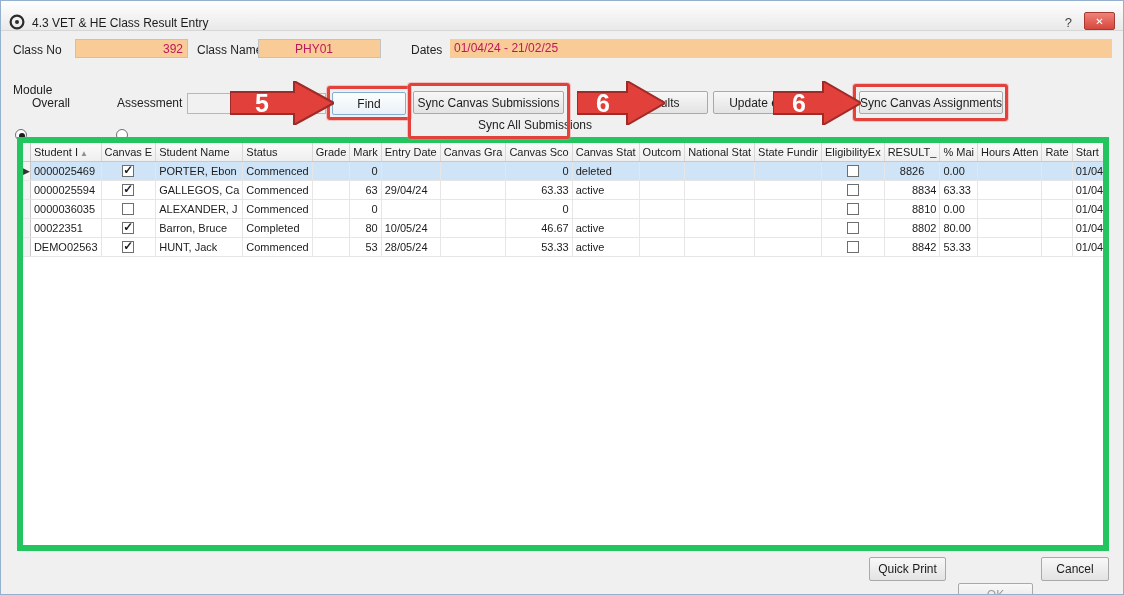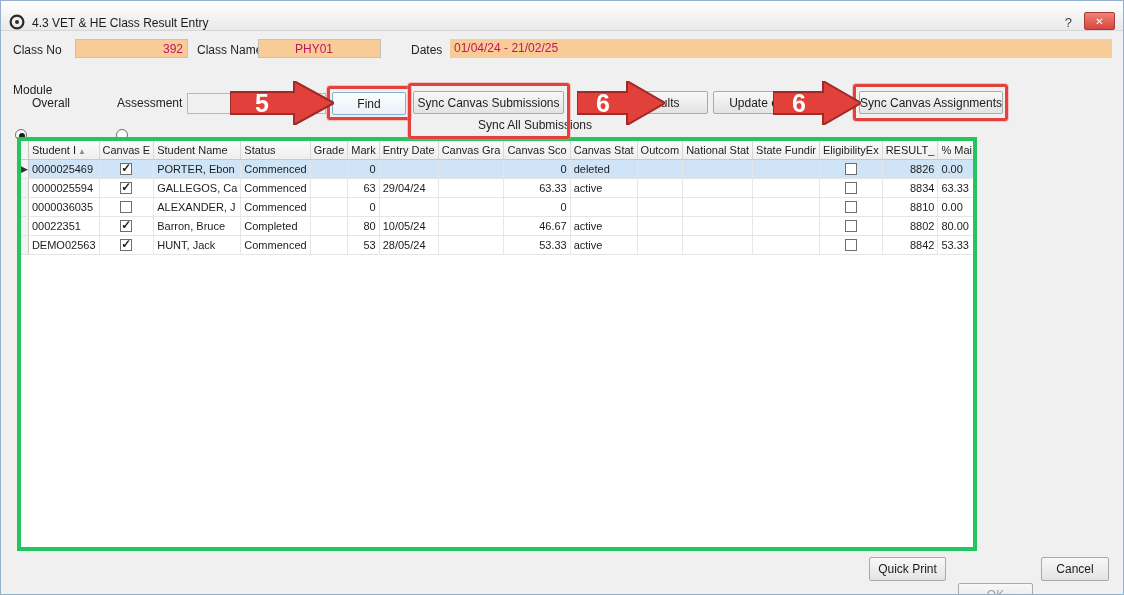--- a/index.html
+++ b/index.html
@@ -55,22 +55,22 @@
 
   .combo { background:#f1f1f1; border:1px solid #b8b8b8; z-index:5; }
 
   
   .hl { border:3px solid #e2413c; border-radius:3px; pointer-events:none; z-index:20;
     box-shadow:0 0 0 1px rgba(240,140,140,.45); }
   .arrow { z-index:30; pointer-events:none; }
 
   
   .grid-wrap {
-    left:16px; top:136px; width:960px; height:414px; background:#fff;
-    border:4px solid #22c55e; overflow:hidden; z-index:1;
+    left:16px; top:136px; width:1092px; height:414px; background:#fff;
+    border:6px solid #22c55e; overflow:hidden; z-index:1;
   }
   table.grid { border-collapse:collapse; table-layout:fixed; font-size:11px; color:#1c1c1c; }
   table.grid th {
     background:linear-gradient(#fbfbfb,#eeeeee); border-right:1px solid #d9d9d9;
     border-bottom:1px solid #c9c9c9; height:18px; font-weight:normal;
     text-align:left; padding:1px 3px; white-space:nowrap; overflow:hidden;
   }
   table.grid td {
     height:19px; border-right:1px solid #e6e6e6; border-bottom:1px solid #e6e6e6;
     padding:1px 3px; white-space:nowrap; overflow:hidden; background:#fff;
@@ -208,21 +208,21 @@
             <td></td>
             <td style="text-align: right;">0</td>
             <td></td>
             <td></td>
             <td style="text-align: right;">0</td>
             <td>deleted</td>
             <td></td>
             <td></td>
             <td></td>
             <td class="center"><span class="cb"></span></td>
-            <td style="text-align: right;">8826</td>
+            <td style="text-align: center;">8826</td>
             <td>0.00</td>
             <td></td>
             <td></td>
             <td>01/04/24</td>
           </tr>
           <tr>
             <td class="marker"></td>
             <td>0000025594</td>
             <td class="center"><span class="cb checked"></span></td>
             <td>GALLEGOS, Ca</td>

